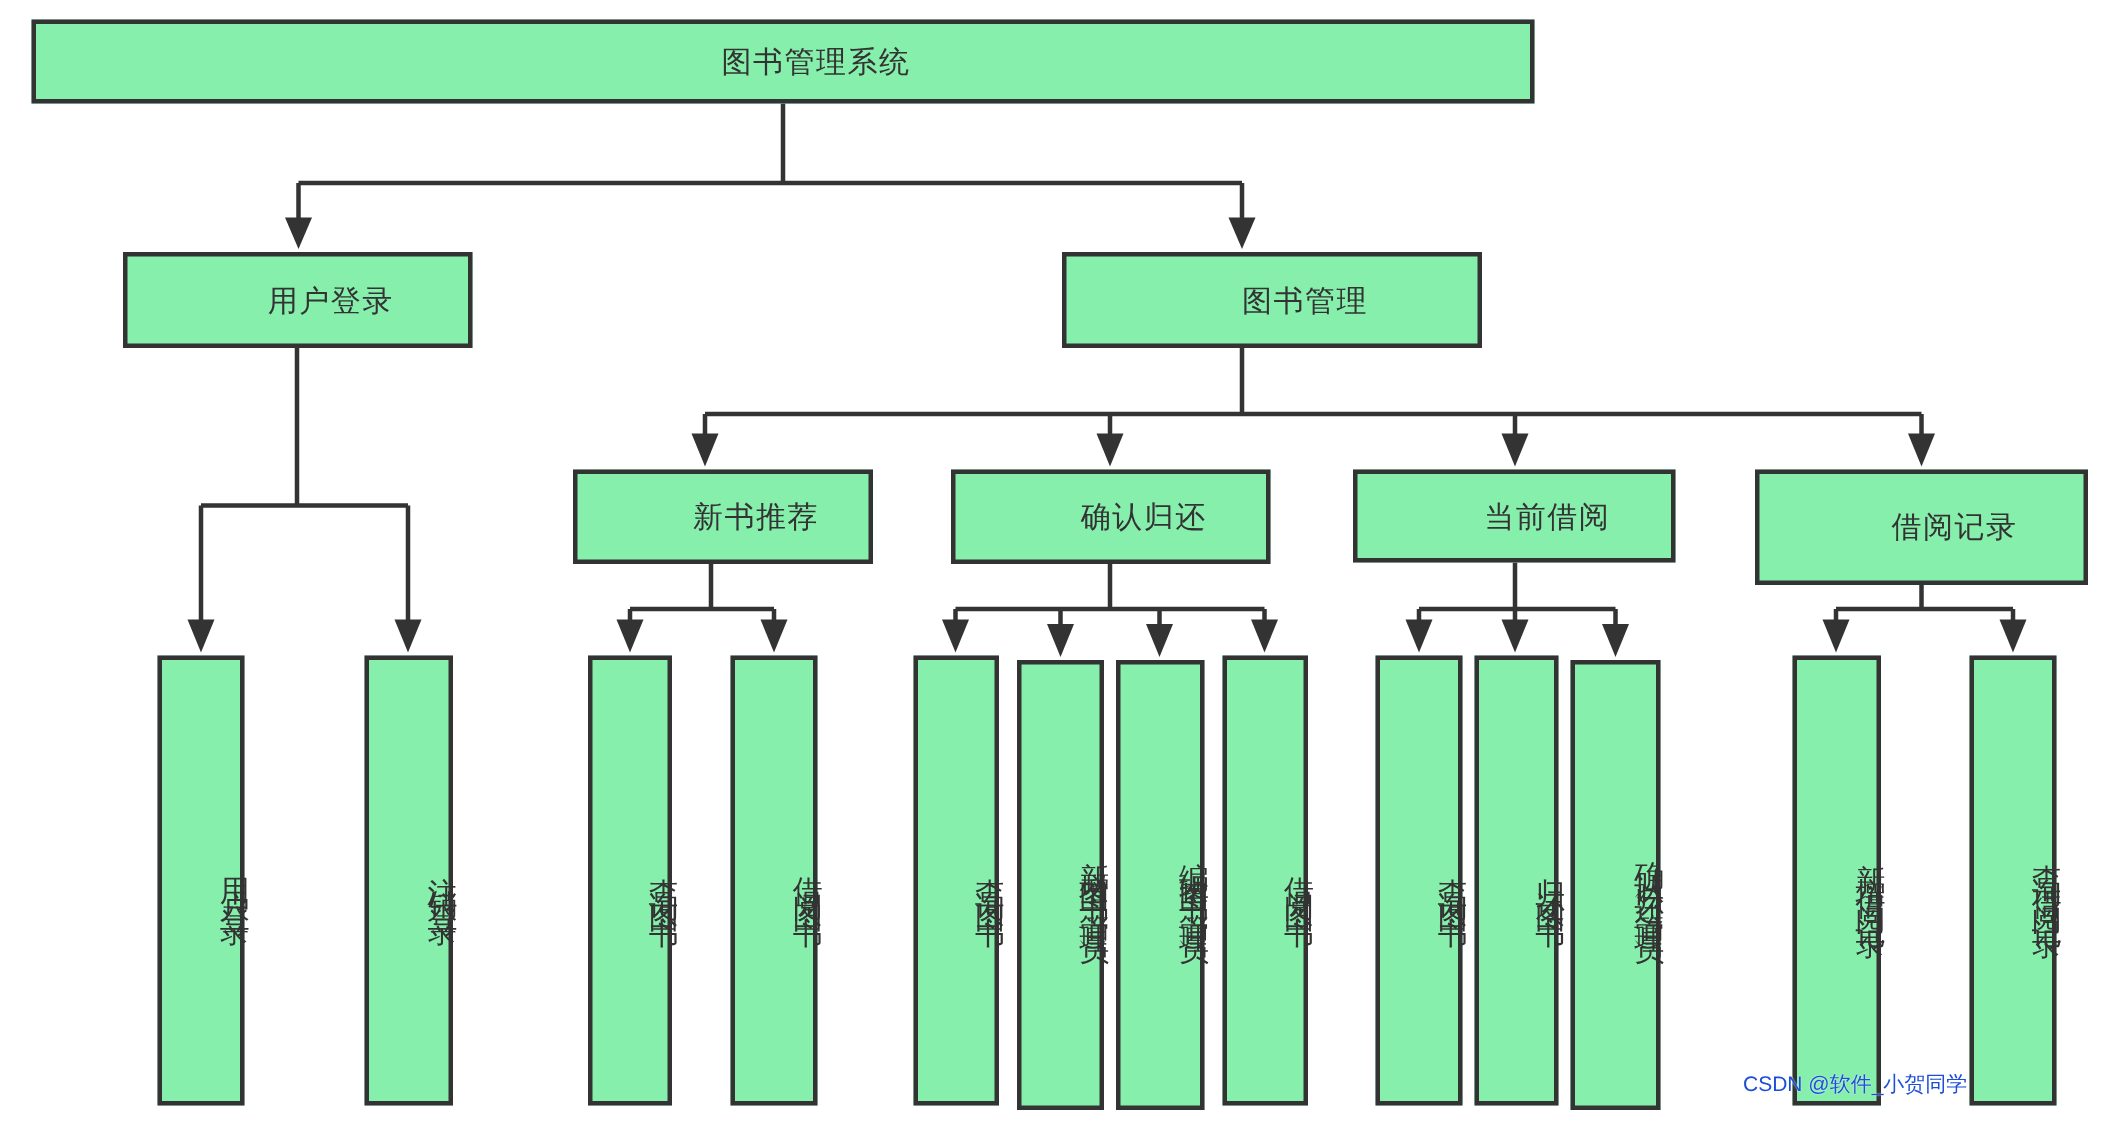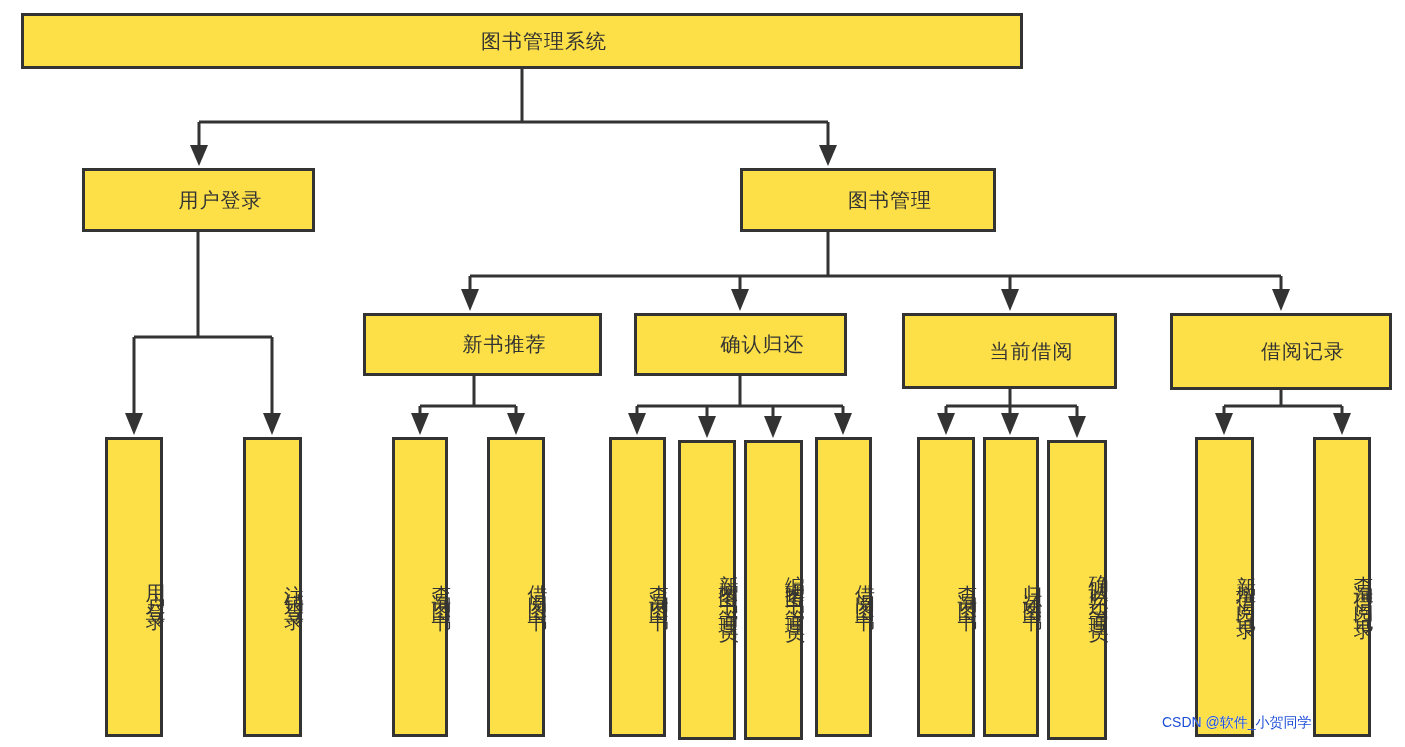--- a/index.html
+++ b/index.html
@@ -6,21 +6,21 @@
   #stage{
     position:relative;
     width:1405px;height:747px;
     background:#ffffff;
     font-family:"Liberation Sans","DejaVu Sans",sans-serif;
     overflow:hidden;
   }
   .box{
     position:absolute;
     box-sizing:border-box;
-    background:#fde047;
+    background:#86efac;
     border:3px solid #333333;
     color:#333333;
     display:flex;
     align-items:center;
     justify-content:center;
     padding-left:44px;
   }
   .h-box{font-size:20px;letter-spacing:1px;}
   .v-box{
     writing-mode:vertical-rl;
@@ -83,31 +83,31 @@
     <polygon points="1333,413 1351,413 1342,435"></polygon>
   </svg>
 
   <div class="box h-box" style="left:21px;top:13px;width:1002px;height:56px">
     <span>图书管理系统</span>
   </div>
 
   <div class="box h-box" style="left:82px;top:168px;width:233px;height:64px">
     <span>用户登录</span>
   </div>
-  <div class="box h-box" style="left:740px;top:168px;width:256px;height:64px">
+  <div class="box h-box" style="left:708px;top:168px;width:280px;height:64px">
     <span>图书管理</span>
   </div>
 
-  <div class="box h-box" style="left:363px;top:313px;width:239px;height:63px">
+  <div class="box h-box" style="left:382px;top:313px;width:200px;height:63px">
     <span>新书推荐</span>
   </div>
   <div class="box h-box" style="left:634px;top:313px;width:213px;height:63px">
     <span>确认归还</span>
   </div>
-  <div class="box h-box" style="left:902px;top:313px;width:215px;height:76px">
+  <div class="box h-box" style="left:902px;top:313px;width:215px;height:62px">
     <span>当前借阅</span>
   </div>
   <div class="box h-box" style="left:1170px;top:313px;width:222px;height:77px">
     <span>借阅记录</span>
   </div>
 
   <div class="box v-box" style="left:105px;top:437px;width:58px;height:300px">
     <span>用户登录</span>
   </div>
   <div class="box v-box" style="left:243px;top:437px;width:59px;height:300px">

